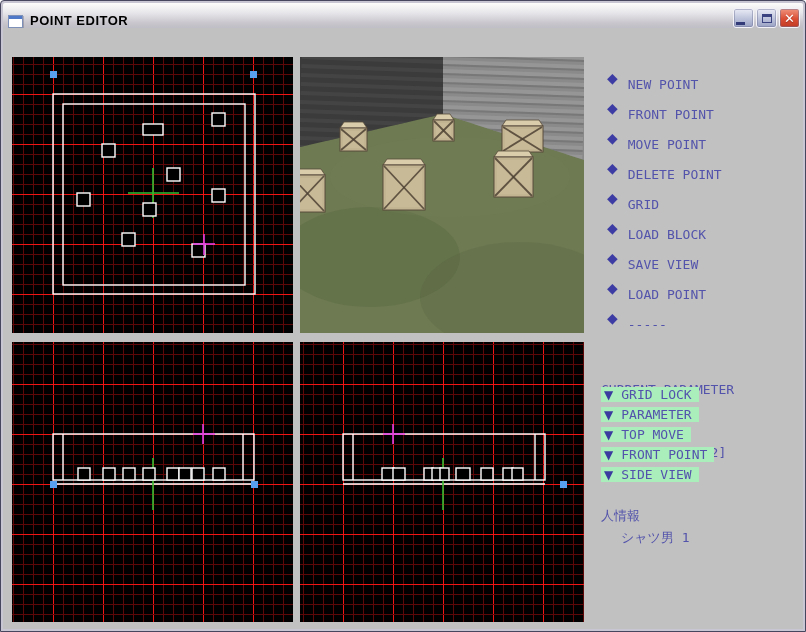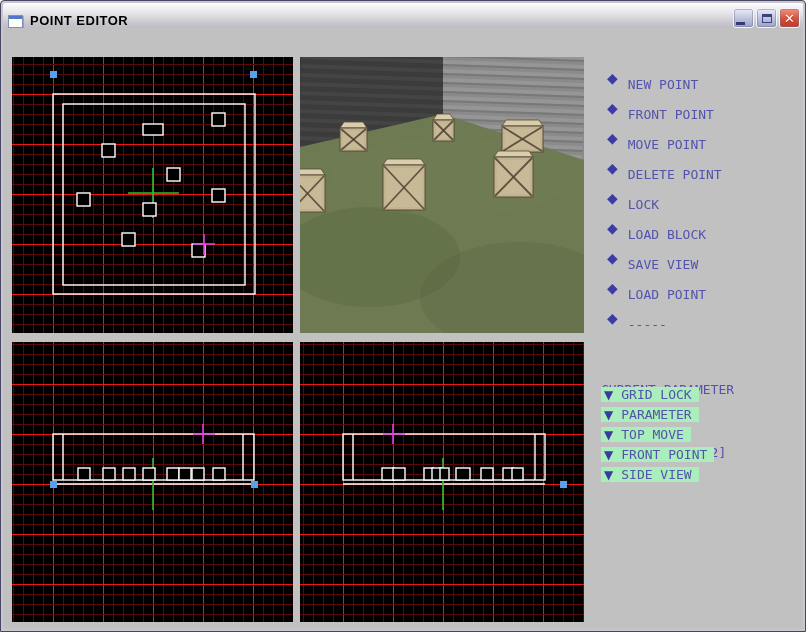--- a/index.html
+++ b/index.html
@@ -427,21 +427,21 @@
         <div class="menu-item">
             <span class="diamond">◆</span>
             <span class="mi-label">MOVE POINT</span>
           </div>
         <div class="menu-item">
             <span class="diamond">◆</span>
             <span class="mi-label">DELETE POINT</span>
           </div>
         <div class="menu-item">
             <span class="diamond">◆</span>
-            <span class="mi-label">LOCK</span>
+            <span class="mi-label">GRID</span>
           </div>
         <div class="menu-item">
             <span class="diamond">◆</span>
             <span class="mi-label">LOAD BLOCK</span>
           </div>
         <div class="menu-item">
             <span class="diamond">◆</span>
             <span class="mi-label">SAVE VIEW</span>
           </div>
         <div class="menu-item">
@@ -475,15 +475,19 @@
         <div class="toggle">
             <span class="tri">▼</span>
             <span class="toggle-label">FRONT POINT</span>
           </div>
         <div class="toggle">
             <span class="tri">▼</span>
             <span class="toggle-label">SIDE VIEW</span>
           </div>
       </div>
 
+      <div class="info">
+        <div>人情報</div>
+        <div class="info-value">シャツ男 1</div>
+      </div>
     </div>
   </div>
 </div>
 
 </body></html>

